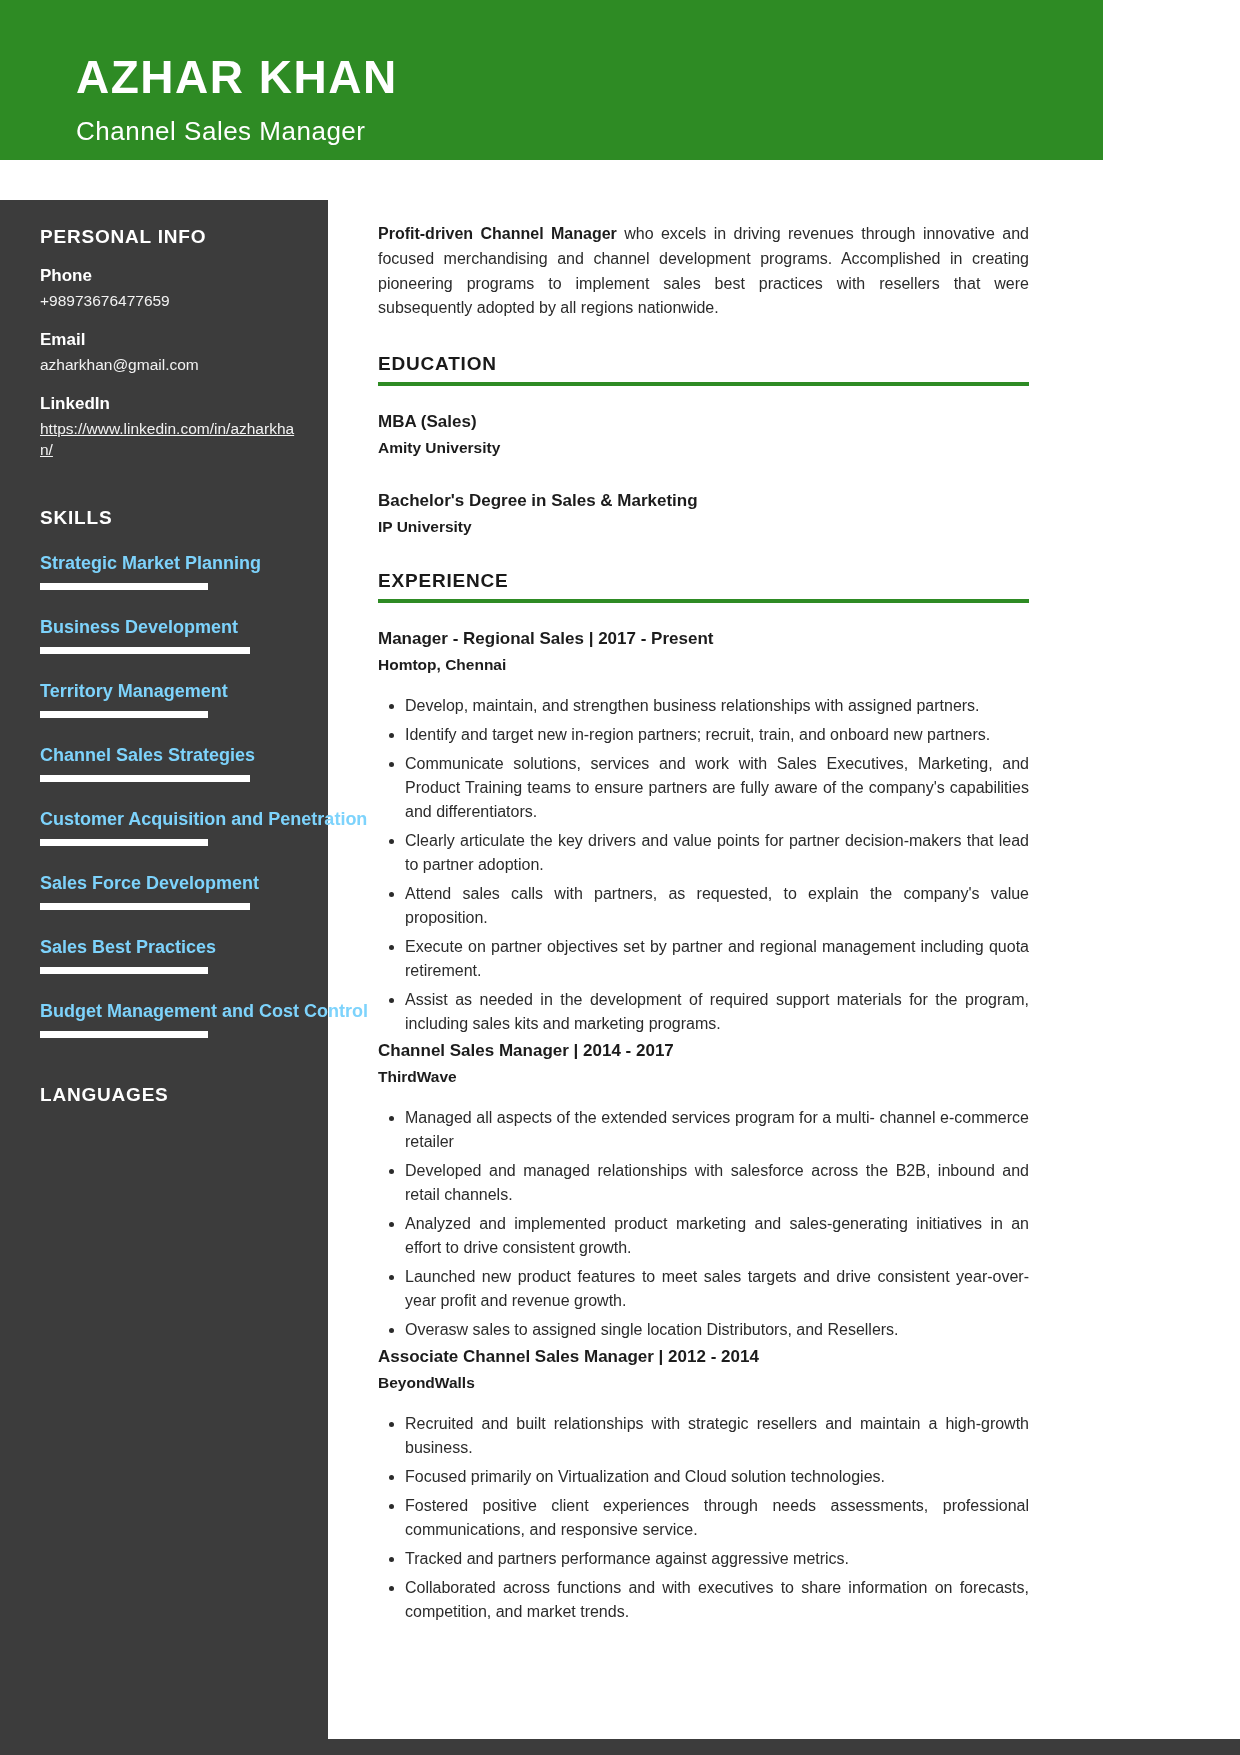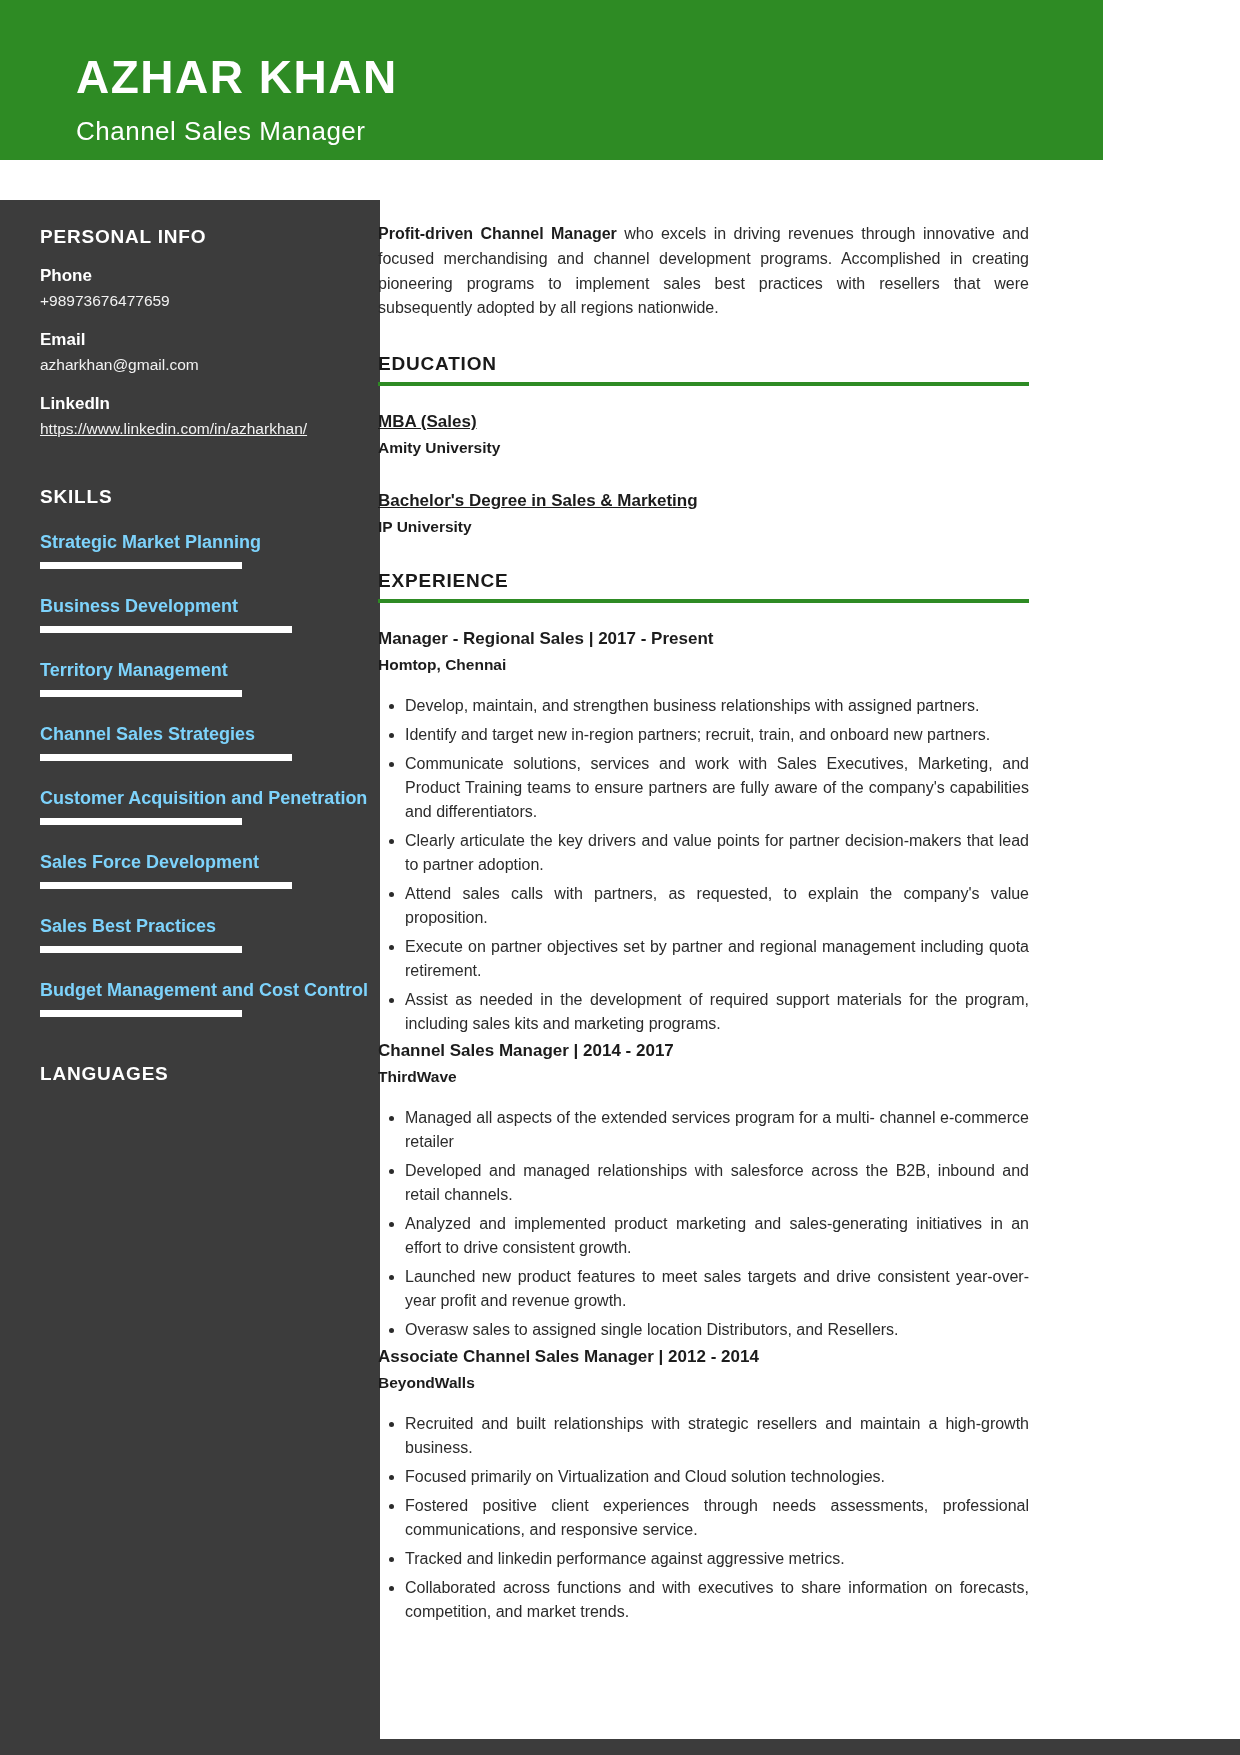--- a/index.html
+++ b/index.html
@@ -31,21 +31,21 @@
     color: #ffffff;
     font-size: 26px;
     font-weight: 400;
     margin-top: 12px;
     letter-spacing: 0.5px;
   }
   
   .sidebar {
     position: absolute;
     top: 200px; left: 0; bottom: 16px;
-    width: 380px;
+    width: 328px;
     background: var(--dark, #3c3c3c);
     color: #ffffff;
     padding: 26px 29px 0 40px;
   }
   .side-heading {
     font-size: 19px;
     font-weight: 800;
     letter-spacing: 0.8px;
     color: #ffffff;
   }
@@ -91,21 +91,21 @@
     font-size: 19px;
     font-weight: 800;
     letter-spacing: 0.8px;
     color: #1a1a1a;
     border-bottom: 4px solid var(--green, #2e8b24);
     padding-bottom: 7px;
     margin-top: 32px;
     margin-bottom: 26px;
   }
   .edu { margin-bottom: 34px; }
-  .edu-degree { font-size: 17px; font-weight: 700; color: #1c1c1c; text-decoration: underline; }
+  .edu-degree { font-size: 17px; font-weight: 700; color: #1c1c1c; }
   .edu-school { font-size: 15.5px; font-weight: 700; color: #1c1c1c; margin-top: 7px; }
   .job + .job { }
   .job-title-line { font-size: 17px; font-weight: 700; color: #1c1c1c; }
   .job-company { font-size: 15.5px; font-weight: 700; color: #1c1c1c; margin-top: 7px; }
   .job-bullets { margin-top: 20px; padding-left: 27px; list-style: disc; }
   .job-bullets li {
     font-size: 16px;
     line-height: 1.5;
     text-align: justify;
     color: #2b2b2b;
@@ -252,21 +252,21 @@
               <li>Overasw sales to assigned single location Distributors, and Resellers.</li>
             </ul>
   </div>
           <div class="job">
     <div class="job-title-line">Associate Channel Sales Manager | 2012 - 2014</div>
     <div class="job-company">BeyondWalls</div>
     <ul class="job-bullets">
               <li>Recruited and built relationships with strategic resellers and maintain a high-growth business.</li>
               <li>Focused primarily on Virtualization and Cloud solution technologies.</li>
               <li>Fostered positive client experiences through needs assessments, professional communications, and responsive service.</li>
-              <li>Tracked and linkedin performance against aggressive metrics.</li>
+              <li>Tracked and partners performance against aggressive metrics.</li>
               <li>Collaborated across functions and with executives to share information on forecasts, competition, and market trends.</li>
             </ul>
   </div>
         </div>
     </section>
   </main>
 
   <footer class="footer"></footer>
 </div>
 

